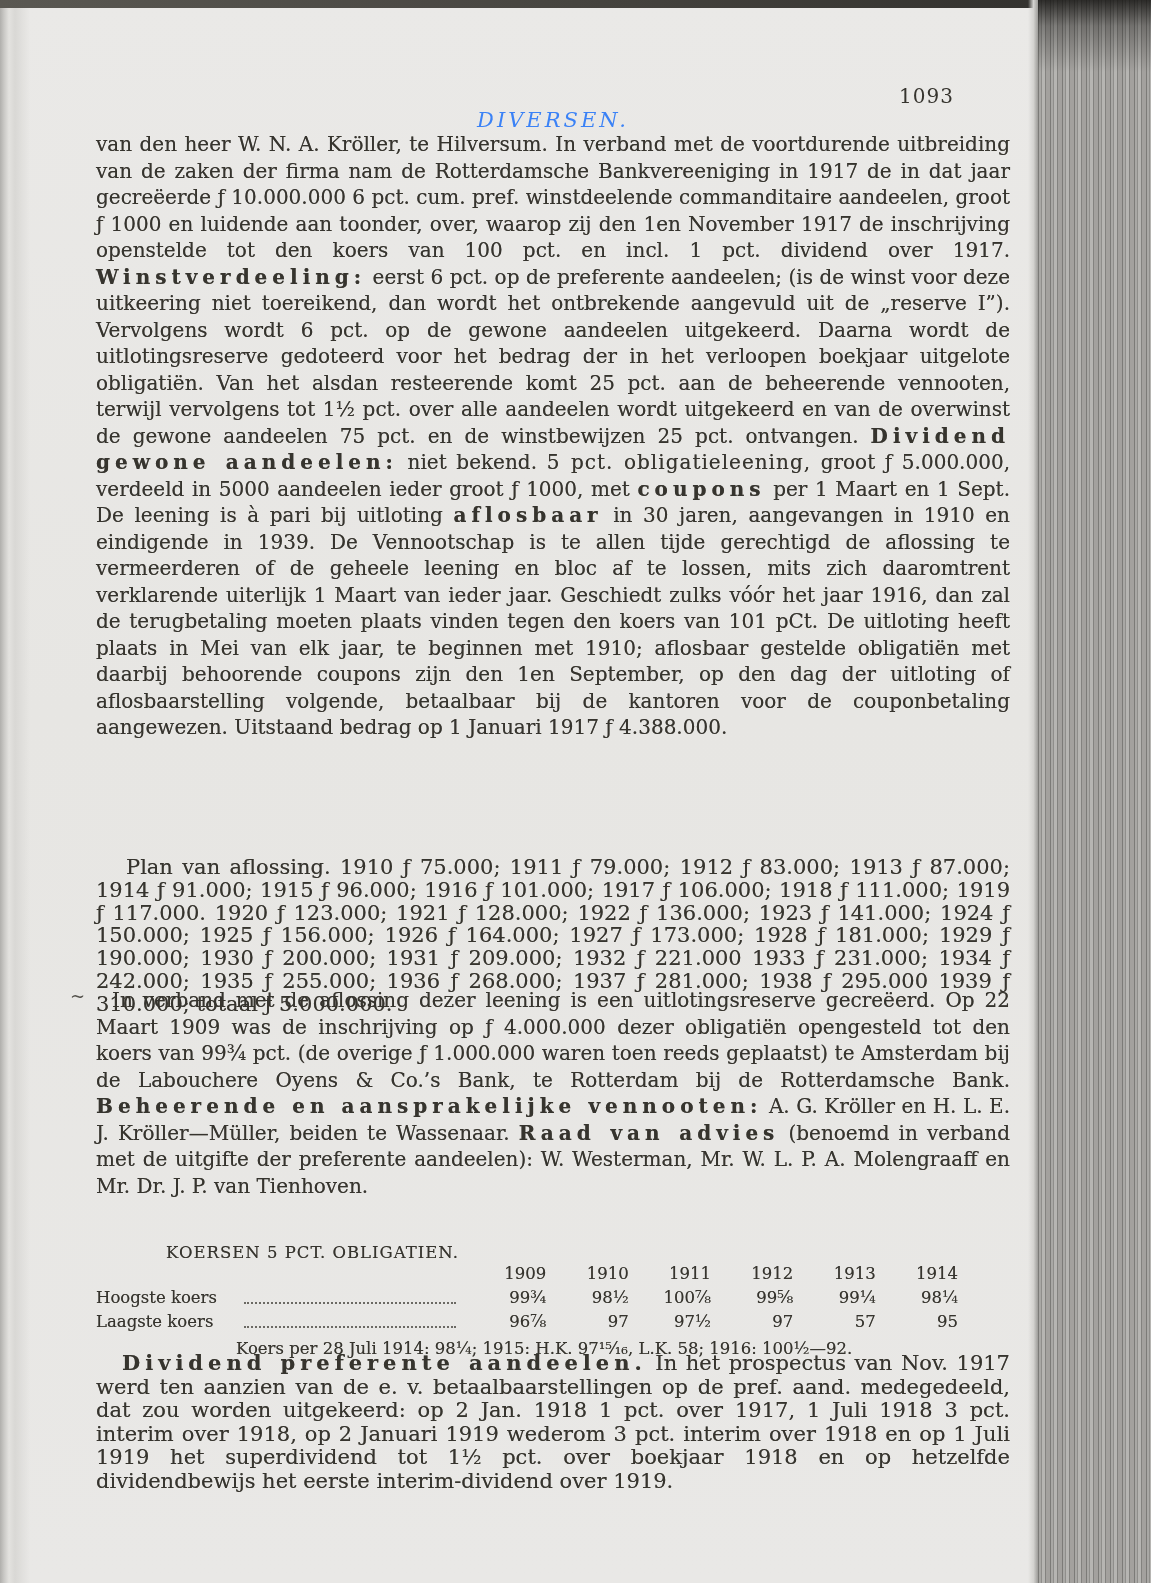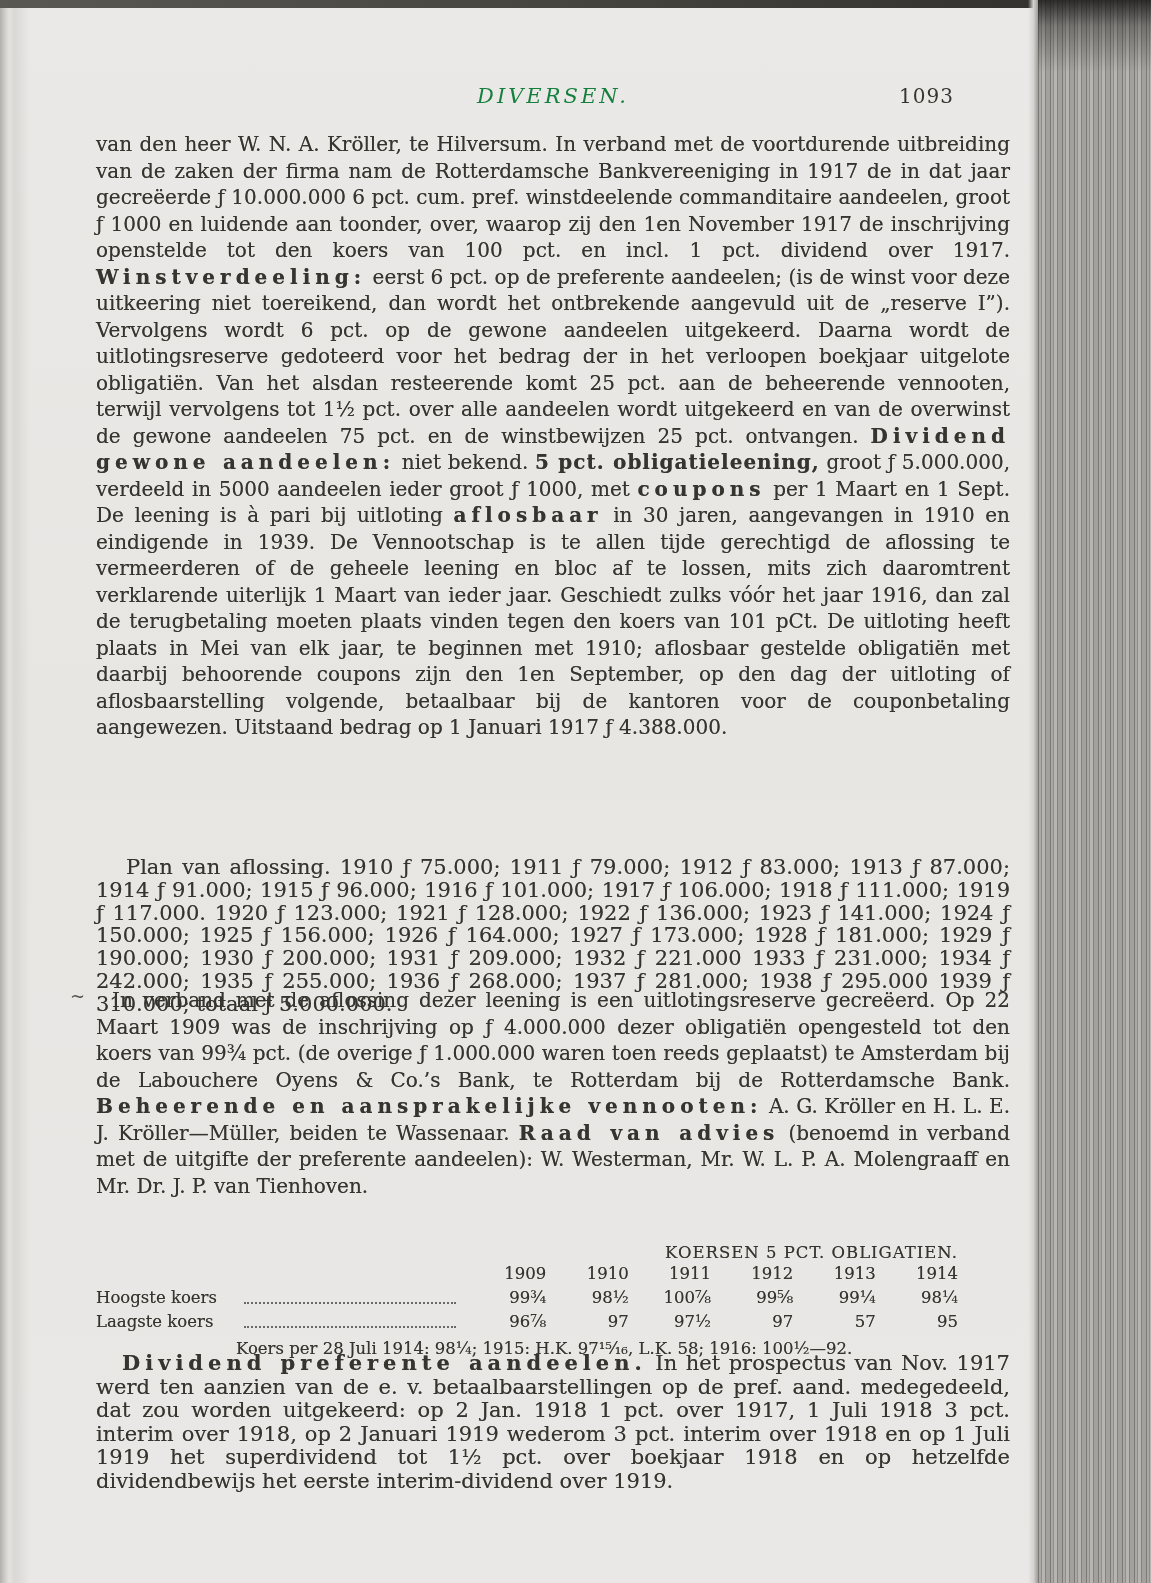--- a/index.html
+++ b/index.html
@@ -24,41 +24,41 @@
       repeating-linear-gradient(90deg,#7c7b78 0 1px,#a9a8a5 1px 3px,#8f8e8b 3px 4px,#b6b5b2 4px 7px,#83827f 7px 8px,#a3a19e 8px 12px),
       linear-gradient(90deg,#c7c6c3 0%,#908f8c 30%,#7b7a77 100%);
   }
   .page-edge::before{
     content:"";position:absolute;left:-10px;top:0;width:10px;height:100%;
     background:linear-gradient(90deg,rgba(200,199,196,0),#d4d3d0 55%,#9d9c99 100%);
   }
   .text-col{position:absolute;left:96px;width:914px;}
   .header{top:84px;height:30px;}
   .running-title{
-    text-align:center;font-style:italic;font-size:21px;letter-spacing:3px;color:#15803d;
+    text-align:center;font-style:italic;font-size:21px;letter-spacing:3px;color:#3b82f6;margin-top:24px;
   }
   .page-number{position:absolute;right:56px;top:0;font-size:20px;letter-spacing:1px;}
   p{margin:0;}
   .body{
     font-size:20px;line-height:26.5px;text-align:justify;
     text-shadow:0 0 .5px rgba(58,56,49,.65);
   }
   .para1{top:131px;}
   .para2{top:987px;text-indent:16px;}
   .g{letter-spacing:5px;font-weight:bold;}
-  .bld{font-weight:700;letter-spacing:1px;}
+  .bld{font-weight:400;letter-spacing:1px;}
   .small{
     font-size:21px;line-height:22.8px;text-align:justify;
     text-shadow:0 0 .4px rgba(58,56,49,.6);
   }
   .plan{top:856px;text-indent:30px;}
   .divpref{top:1351px;text-indent:26px;line-height:23.5px;}
   .koersen{position:absolute;top:1243px;left:96px;width:862px;font-size:16.5px;
     text-shadow:0 0 .4px rgba(58,56,49,.6);}
-  .k-title{text-align:right;padding-left:70px;letter-spacing:1px;margin-bottom:2px;}
+  .k-title{text-align:left;padding-left:70px;letter-spacing:1px;margin-bottom:2px;}
   .k-row{display:flex;align-items:baseline;height:24px;}
   .k-label{width:148px;white-space:nowrap;}
   .k-leader{width:212px;align-self:center;border-bottom:2px dotted #6b6963;margin:6px 8px 0 0;}
   .k-leader.none{border-bottom:none;}
   .k-cells{flex:1;display:flex;}
   .k-cell{flex:1;text-align:right;white-space:nowrap;}
   .k-note{margin-left:140px;margin-top:3px;}
   .margin-mark{position:absolute;left:70px;top:985px;font-size:18px;color:#54524c;}
 </style>
 </head>

